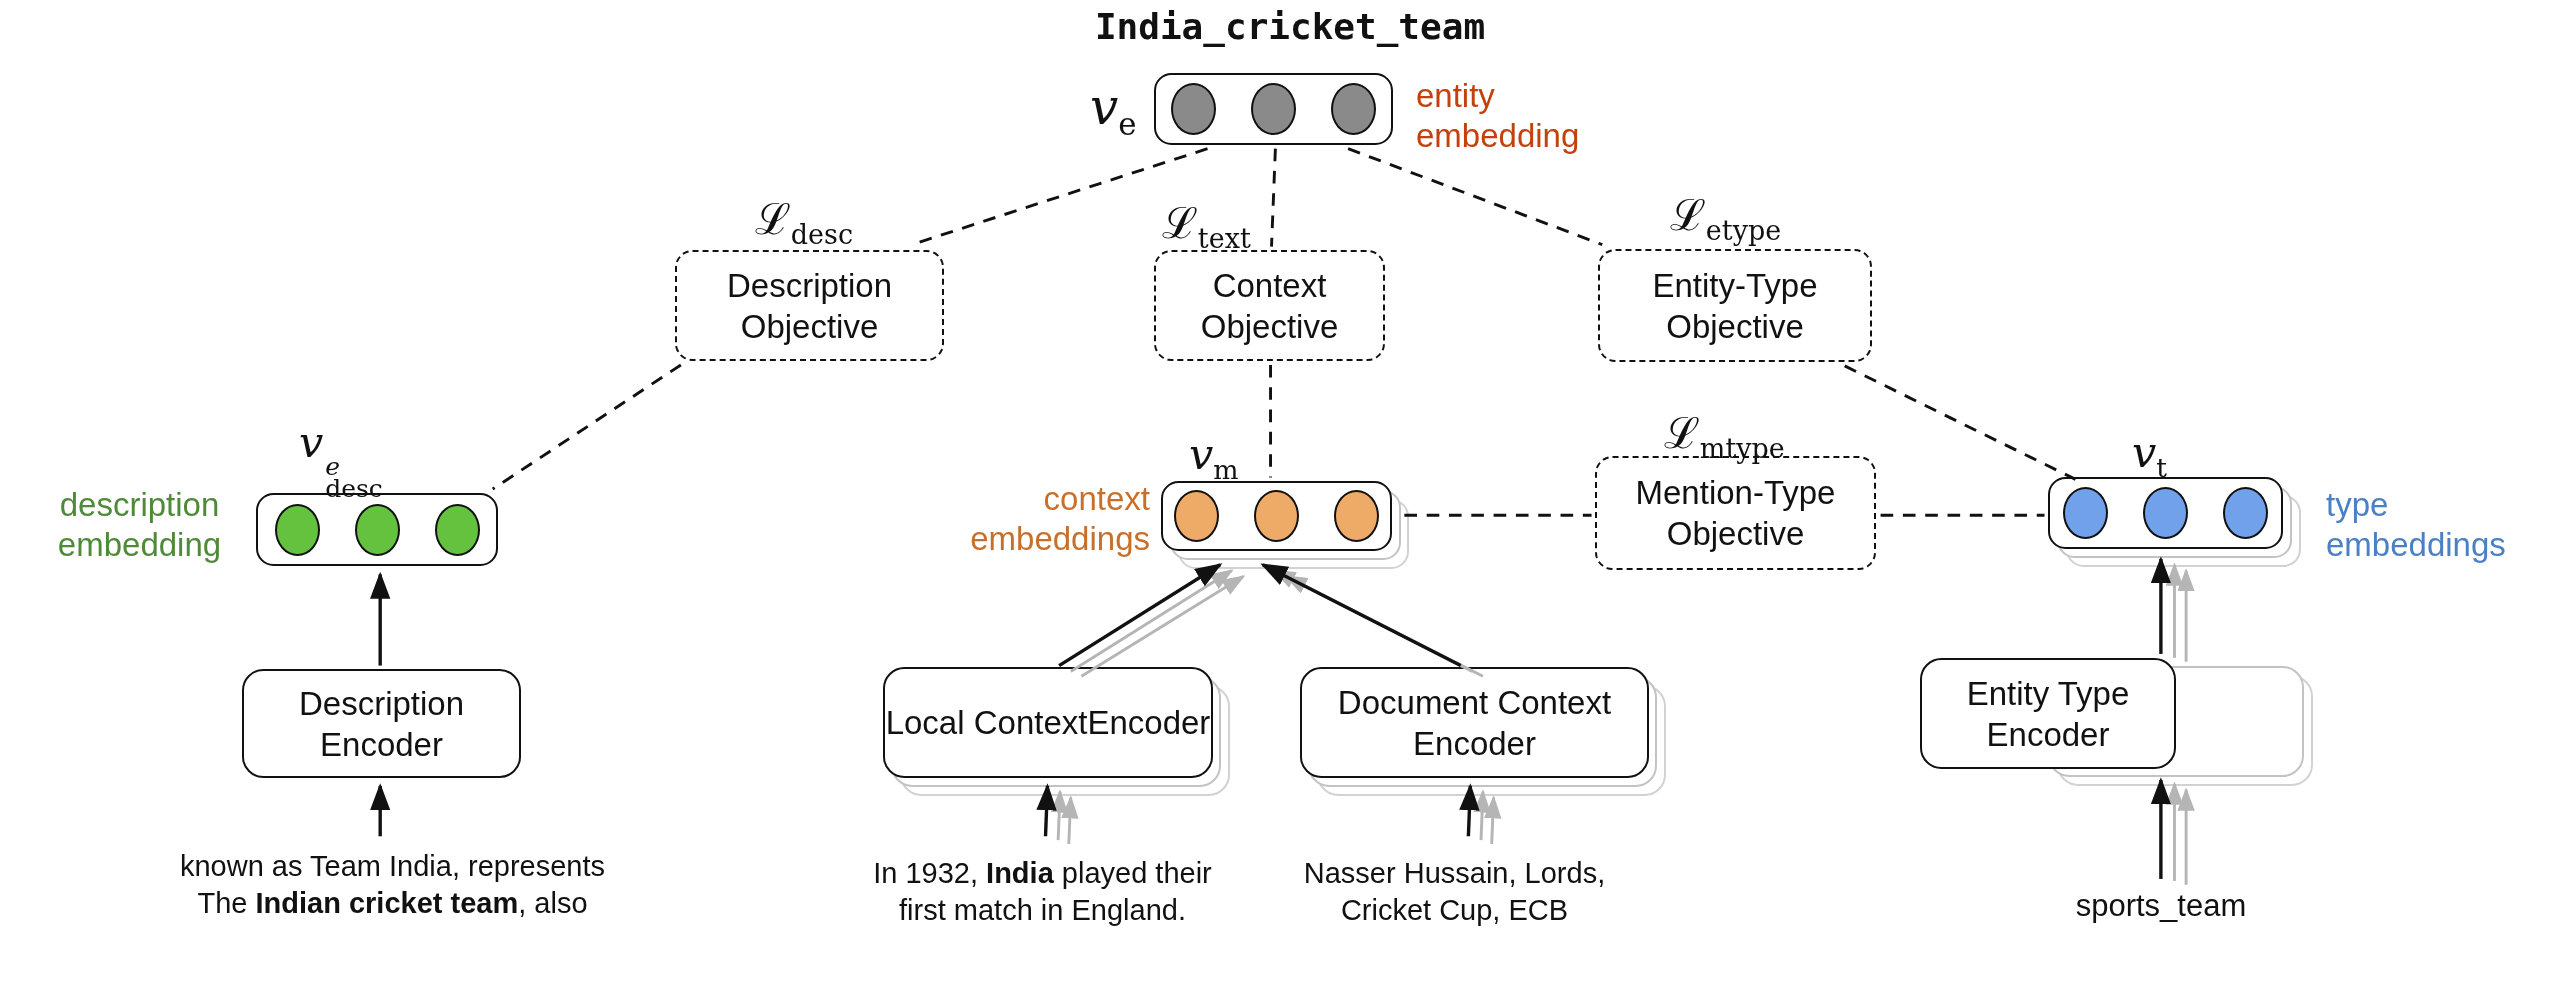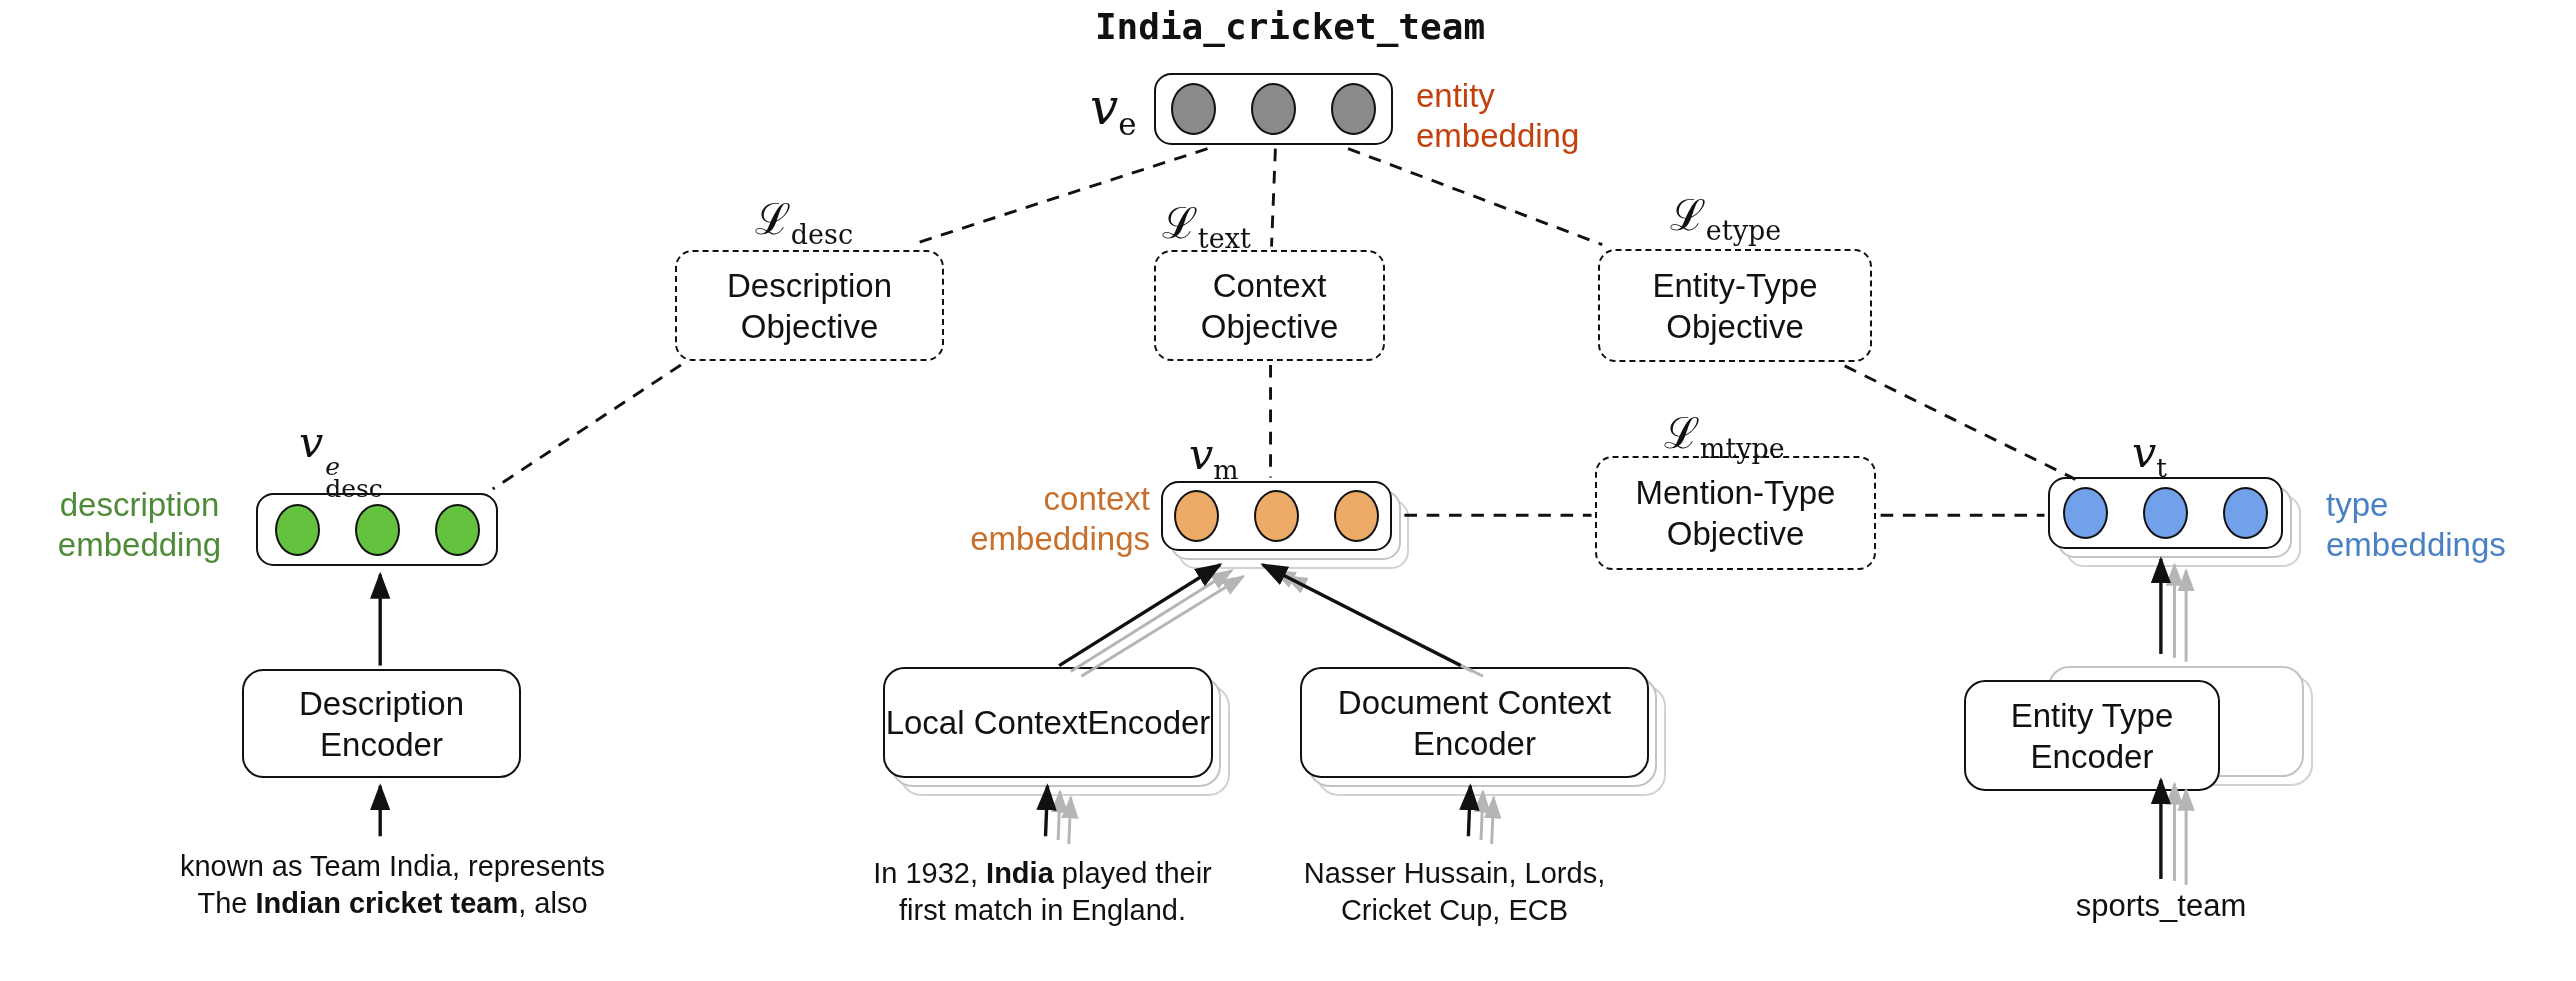--- a/index.html
+++ b/index.html
@@ -138,21 +138,21 @@
 
   <div class="shadow s2" style="left:1317px;top:685px;width:349px;height:111px;"></div>
   <div class="shadow" style="left:1308px;top:676px;width:349px;height:111px;"></div>
   <div class="encbox" style="left:1300px;top:667px;width:349px;height:111px;flex-direction:column;">
     <div class="oline">Document Context</div>
     <div class="oline">Encoder</div>
   </div>
 
   <div class="shadow s2" style="left:2057px;top:675px;width:256px;height:111px;"></div>
   <div class="shadow" style="left:2048px;top:666px;width:256px;height:111px;"></div>
-  <div class="encbox" style="left:1964px;top:658px;width:256px;height:111px;flex-direction:column;margin-top:22px;">
+  <div class="encbox" style="left:1920px;top:658px;width:256px;height:111px;flex-direction:column;">
     <div class="oline">Entity Type</div>
     <div class="oline">Encoder</div>
   </div>
 
   <div class="qtext" style="left:92px;top:848px;width:601px;">
     <div>known as Team India, represents</div>
     <div><span>The </span><b>Indian cricket team</b><span>, also</span></div>
   </div>
 
   <div class="qtext" style="left:805px;top:855px;width:475px;">

